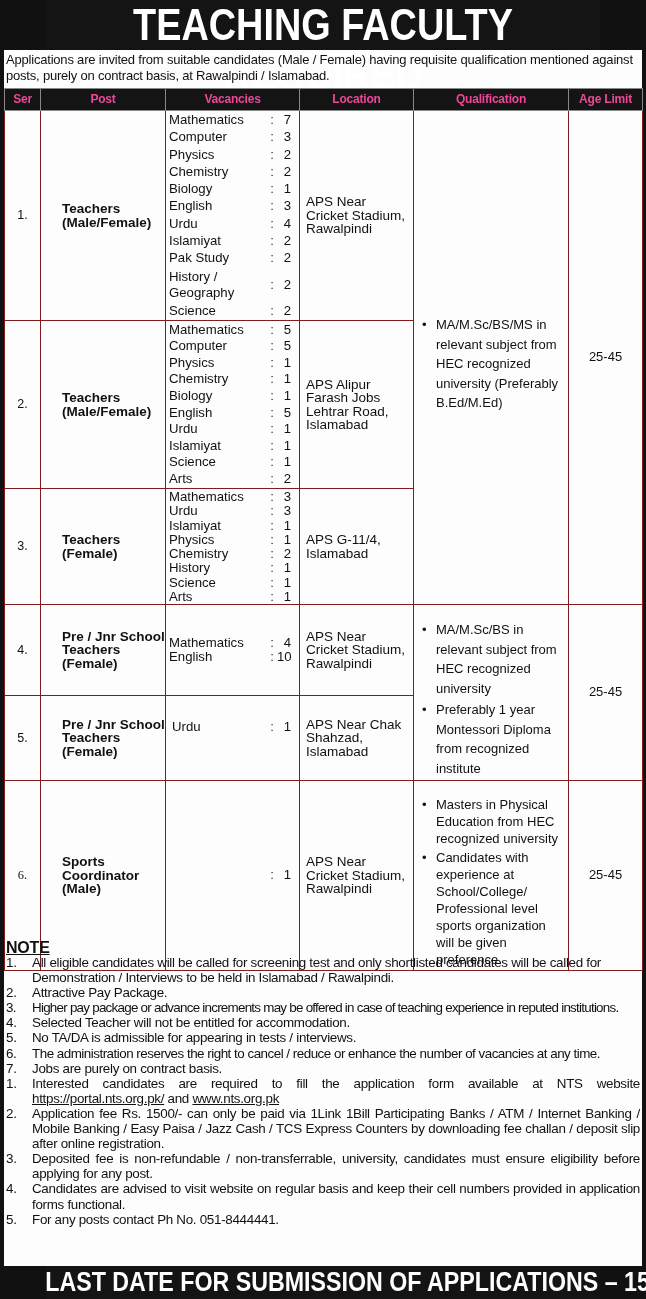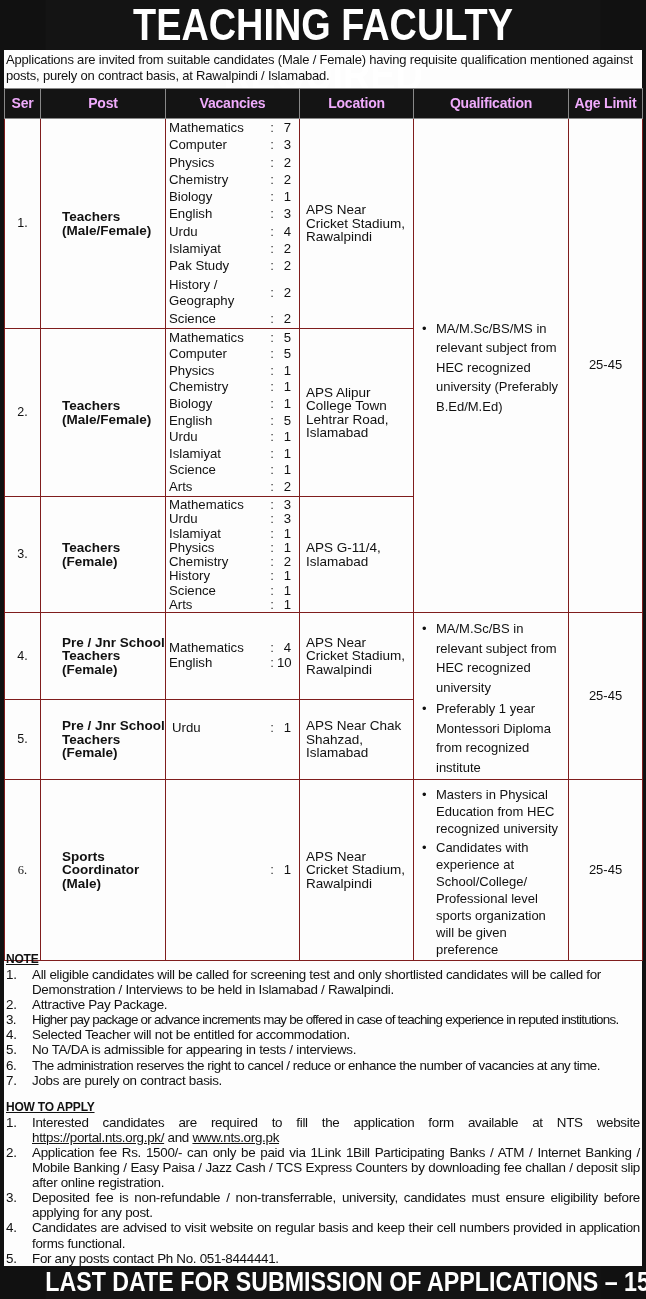--- a/index.html
+++ b/index.html
@@ -26,49 +26,48 @@
     font-size: 13px; line-height: 16px; color: #111;
     letter-spacing: -0.2px;
   }
 
   table.jobs {
     position: absolute; left: 4px; top: 88px; width: 638px;
     border-collapse: collapse; table-layout: fixed;
     font-size: 13.2px; line-height: 14.5px;
   }
   table.jobs th {
-    background: #141414; color: #f0abfc; font-weight: bold; font-size: 14px;
-    height: 30px; border: 1px solid #888; text-align: center; letter-spacing: -0.2px;
+    background: #141414; color: #ec4899; font-weight: bold; font-size: 12px;
+    height: 22px; border: 1px solid #888; text-align: center; letter-spacing: -0.2px;
   }
   table.jobs td { border: 1px solid #7f1d1d; vertical-align: middle; }
   td.ser { text-align: center; font-size: 12.5px; }
   td.post { font-weight: bold; padding-left: 21px; font-size: 13.5px; line-height: 13.5px; }
   td.vac { padding: 0 0 0 3px; }
   td.loc { padding-left: 6px; font-size: 13.5px; line-height: 13.5px; }
-  td.qual { padding: 4px 4px 0 6px; font-size: 13px; line-height: 19.5px; }
+  td.qual { padding: 13px 4px 0 6px; font-size: 13px; line-height: 19.5px; }
   td.age { text-align: center; font-size: 13px; }
 
   .vlist { display: flex; flex-direction: column; justify-content: space-around; height: 100%; }
   .vrow { display: flex; align-items: center; }
   .vrow .sub { width: 98px; }
   .vrow .colon { width: 10px; text-align: center; color: #333; }
   .vrow .num { width: 14px; text-align: right; }
 
   ul.q { list-style: none; }
   ul.q li { position: relative; padding-left: 16px; margin: 2px 0; }
   ul.q li::before { content: "\2022"; position: absolute; left: 2px; top: 0; }
 
   .notes {
     position: absolute; left: 6px; top: 940px; width: 634px;
     font-size: 13.4px; line-height: 15.1px; letter-spacing: -0.3px;
   }
   .notes h3 {
-    font-size: 12px; font-weight: bold; text-decoration: underline; line-height: 15px;
+    font-size: 16px; font-weight: bold; text-decoration: underline; line-height: 15px;
     letter-spacing: -0.2px;
-    margin-top: 12px;
   }
   .notes ol { list-style: none; }
   .notes ol li { display: flex; }
   .notes ol li .n { width: 26px; flex: 0 0 26px; }
   .notes ol li .t { flex: 1; }
   .how li .t { text-align: justify; }
   .link { font-weight: normal; text-decoration: underline; }
   .bold { font-weight: normal; }
 
   .footer {
@@ -243,21 +242,21 @@
             </div>
           <div class="vrow">
               <span class="sub">Arts</span>
               <span class="colon">:</span>
               <span class="num">2</span>
             </div>
         </div>
       </td>
       <td class="loc">
         <div>APS Alipur</div>
-        <div>College Town</div>
+        <div>Farash Jobs</div>
         <div>Lehtrar Road,</div>
         <div>Islamabad</div>
       </td>
     </tr>
 
     <tr style="height:116px">
       <td class="ser">3.</td>
       <td class="post">
         <div>Teachers</div>
         <div>(Female)</div>
@@ -422,21 +421,20 @@
     <li style="letter-spacing:-0.5px">
         <span class="n">6.</span>
         <span class="t">The administration reserves the right to cancel / reduce or enhance the number of vacancies at any time.</span>
       </li>
     <li>
         <span class="n">7.</span>
         <span class="t">Jobs are purely on contract basis.</span>
       </li>
   </ol>
 
-  <h3>HOW TO APPLY</h3>
   <ol class="how">
     <li>
       <span class="n">1.</span>
       <span class="t">
         <span>Interested candidates are required to fill the application form available at NTS website</span>
         <span class="link">https://portal.nts.org.pk/</span>
         <span>and</span>
         <span class="link">www.nts.org.pk</span>
       </span>
     </li>

